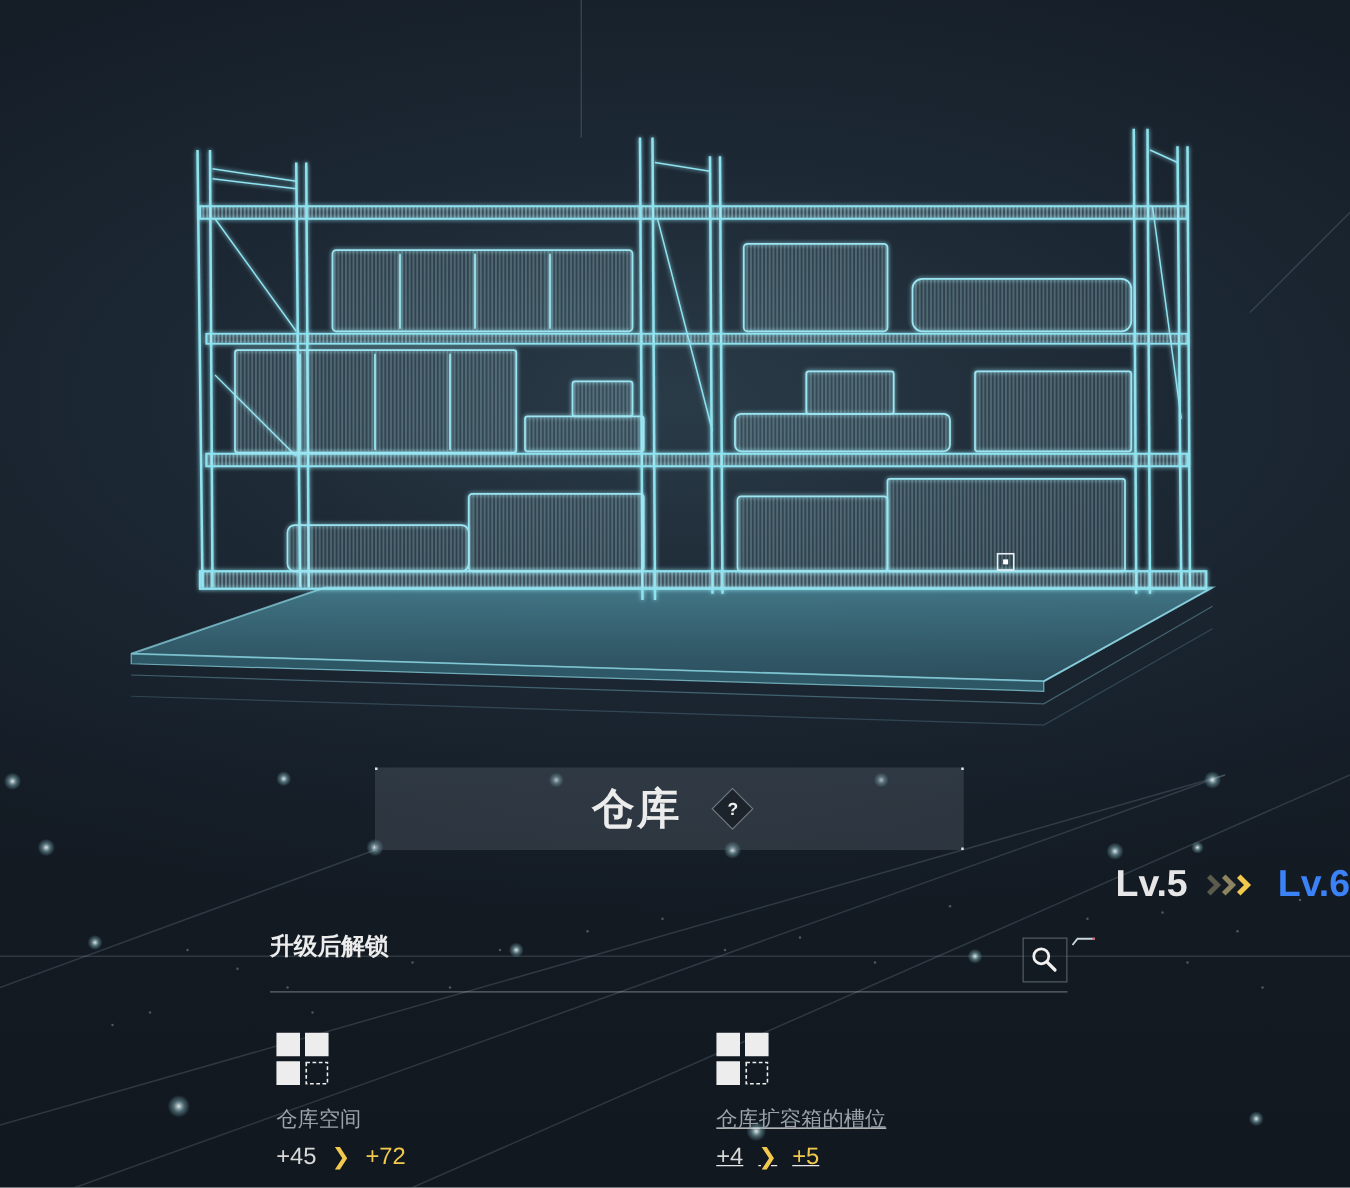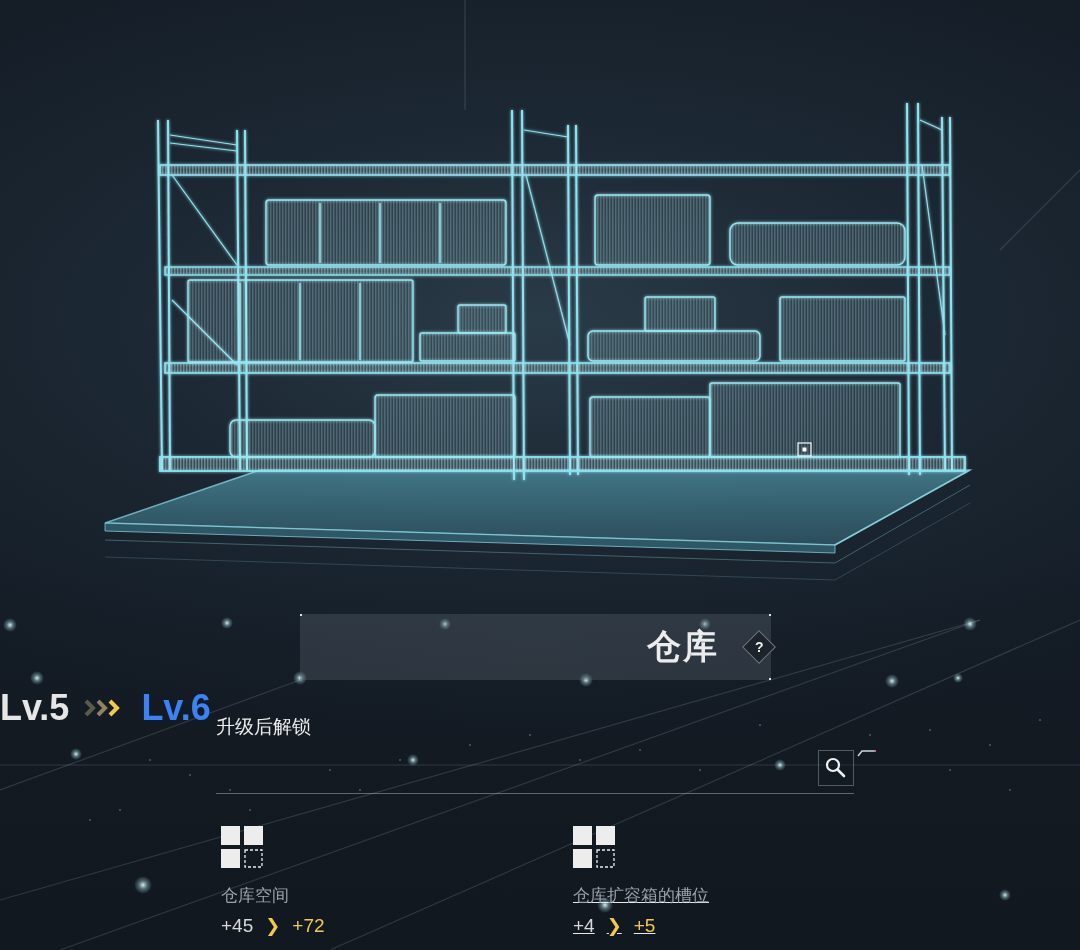--- a/index.html
+++ b/index.html
@@ -7,40 +7,40 @@
     width:1080px; height:950px; overflow:hidden; position:relative;
     background: radial-gradient(ellipse 900px 420px at 50% 320px, #2a3b48 0%, #1c2834 45%, #141c25 100%);
     font-family: "Liberation Sans", "DejaVu Sans", sans-serif;
     color:#e8e8e8;
   }
   .bg-grid { position:absolute; inset:0; pointer-events:none; }
   .hologram { position:absolute; left:90px; top:95px; width:900px; height:490px; }
   .title-panel {
     position:absolute; left:300px; top:614px; width:471px; height:66px;
     background: linear-gradient(90deg, rgba(90,100,110,0.35), rgba(110,120,130,0.28) 50%, rgba(90,100,110,0.35));
-    display:flex; align-items:center; justify-content:flex-end; gap:28px;
+    display:flex; align-items:center; justify-content:center; gap:28px;
   }
   .title-panel .corner { position:absolute; width:2px; height:2px; background:#d8e4ee; }
   .title-text { font-size:34px; font-weight:bold; color:#ececec; letter-spacing:2px; }
   .help-btn {
     width:22px; height:22px; transform:rotate(45deg);
     border:1px solid #6e7680; background:#1c232b;
     display:flex; align-items:center; justify-content:center; cursor:pointer;
   }
   .help-btn span { transform:rotate(-45deg); font-size:14px; font-weight:bold; color:#f0f0f0; }
   .level-row {
     position:absolute; left:0; top:688px; width:1080px; height:40px;
-    display:flex; justify-content:flex-start; align-items:center; gap:14px;
-    font-size:36px; font-weight:bold;
+    display:flex; justify-content:flex-end; align-items:center; gap:14px;
+    font-size:30px; font-weight:bold;
   }
   .lv-from { color:#e6e6e6; }
   .lv-to { color:#3b82f6; }
   .lv-arrows { display:flex; align-items:center; }
   .section-title {
-    position:absolute; left:216px; top:714px; font-size:19px; font-weight:normal; color:#ececec;
+    position:absolute; left:216px; top:744px; font-size:19px; font-weight:bold; color:#ececec;
   }
   .section-divider {
     position:absolute; left:216px; top:793px; width:638px; height:1px; background:rgba(190,200,210,0.45);
   }
   .search-btn {
     position:absolute; left:818px; top:750px; width:34px; height:34px;
     border:1px solid rgba(160,170,180,0.45); background:rgba(20,28,36,0.4);
     display:flex; align-items:center; justify-content:center; cursor:pointer;
   }
   .unlock-item { position:absolute; top:820px; display:flex; gap:16px;flex-direction:column; }

